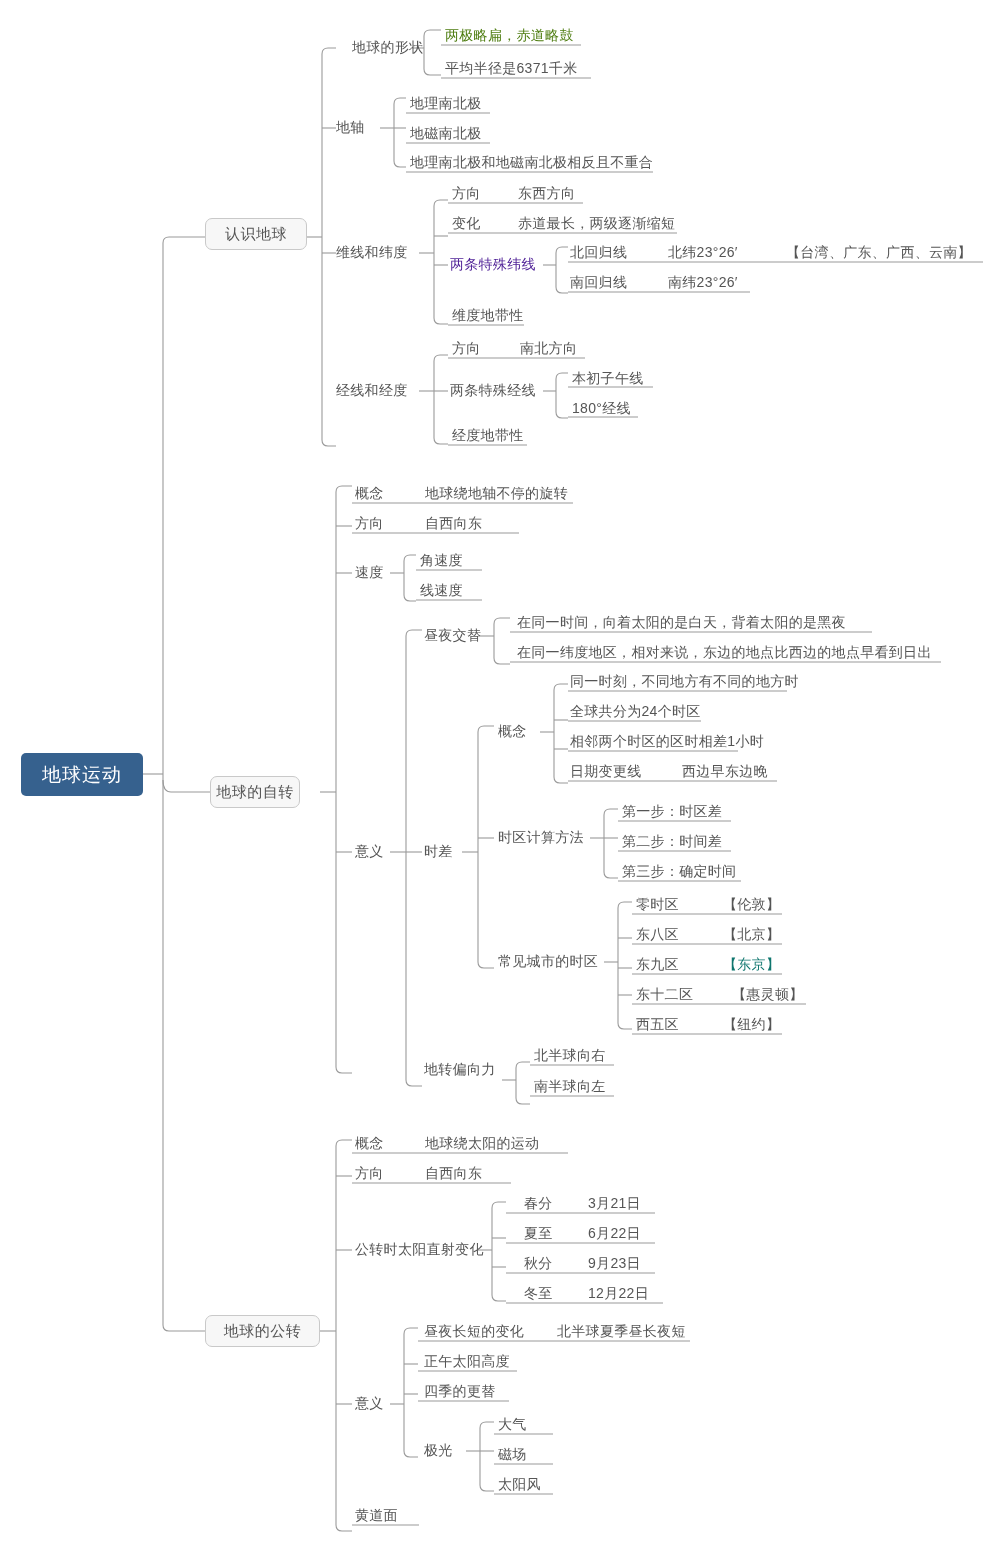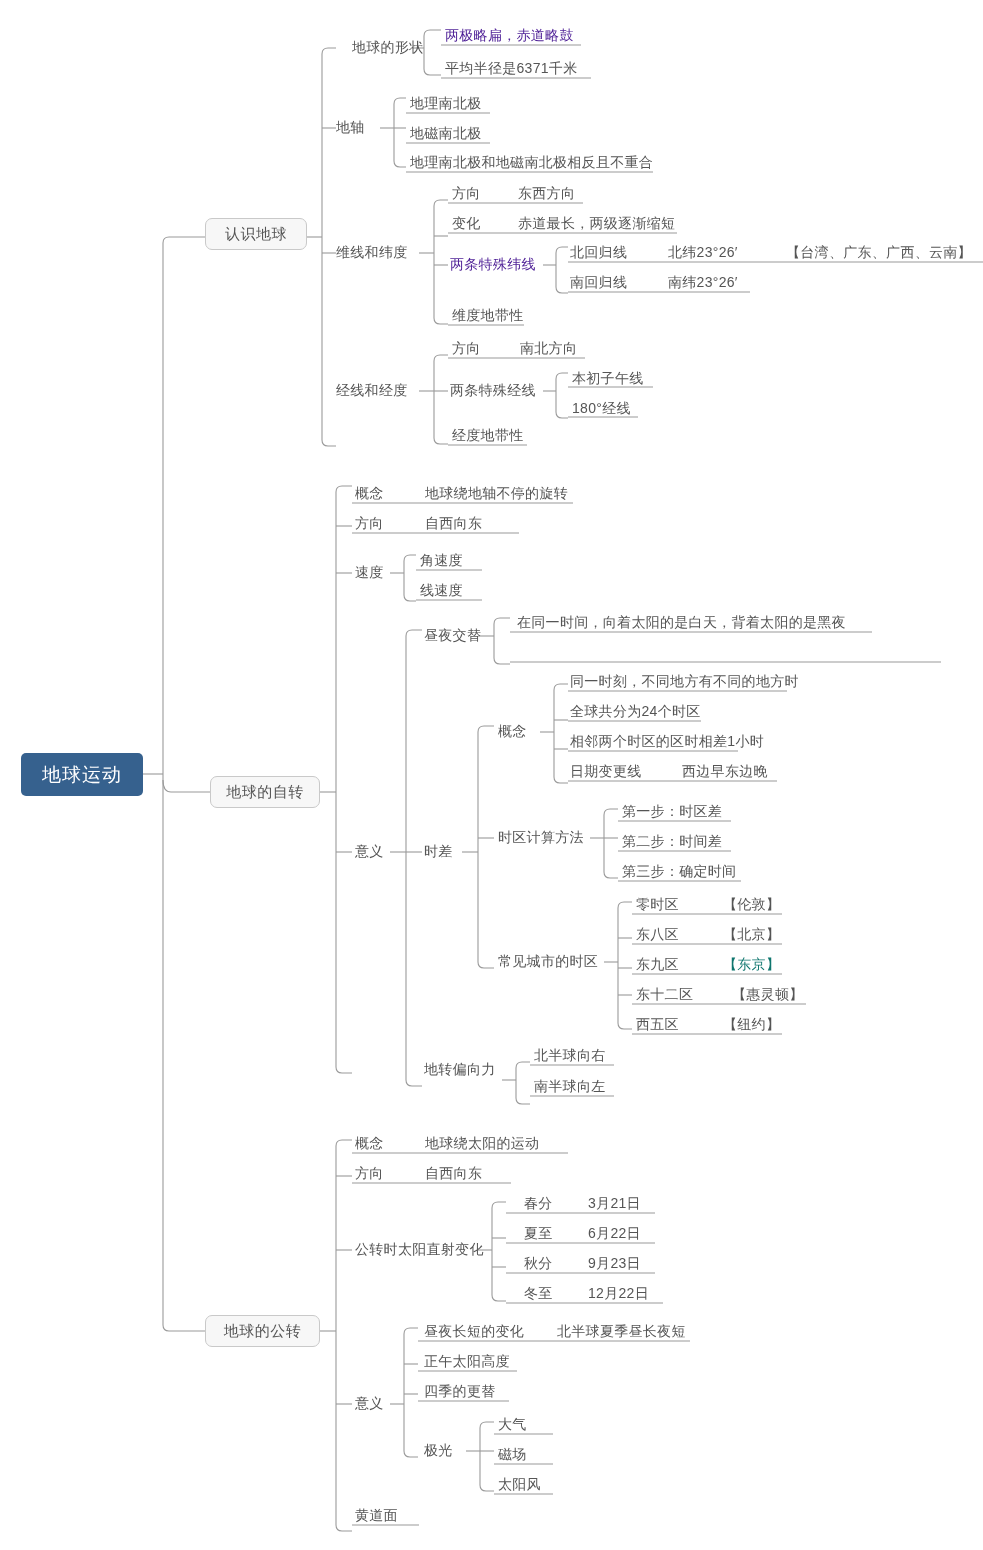--- a/index.html
+++ b/index.html
@@ -252,25 +252,25 @@
     <path d="M480 1485 q0 6 6 6 H494" stroke="#9a9a9a"></path>
     <line x1="480" y1="1451" x2="494" y2="1451" stroke="#9a9a9a"></line>
     <line x1="494" y1="1434" x2="553" y2="1434" stroke="#9a9a9a"></line>
     <line x1="494" y1="1464" x2="553" y2="1464" stroke="#9a9a9a"></line>
     <line x1="494" y1="1494" x2="553" y2="1494" stroke="#9a9a9a"></line>
   </svg>
 
   <div class="root-node" style="left: 21px; top: 753px; width: 122px; height: 43px; background: rgb(54, 97, 142); color: rgb(255, 255, 255);">地球运动</div>
 
   <div class="l1-node" style="left: 205px; top: 218px; width: 102px; height: 32px; background: rgb(247, 247, 247); border-color: rgb(201, 201, 201); color: rgb(85, 85, 85);">认识地球</div>
-  <div class="l1-node" style="left: 210px; top: 776px; width: 110px; height: 32px; background: rgb(247, 247, 247); border-color: rgb(201, 201, 201); color: rgb(85, 85, 85);">地球的自转</div>
+  <div class="l1-node" style="left: 210px; top: 776px; width: 90px; height: 32px; background: rgb(247, 247, 247); border-color: rgb(201, 201, 201); color: rgb(85, 85, 85);">地球的自转</div>
   <div class="l1-node" style="left: 205px; top: 1315px; width: 115px; height: 32px; background: rgb(247, 247, 247); border-color: rgb(201, 201, 201); color: rgb(85, 85, 85);">地球的公转</div>
 
   <div class="lbl" style="left: 352px; top: 38px; color: rgb(85, 85, 85);">地球的形状</div>
-  <div class="lbl" style="left: 445px; top: 26px; color: #4c1d95;">两极略扁，赤道略鼓</div>
+  <div class="lbl" style="left: 445px; top: 26px; color: #4d7c0f;">两极略扁，赤道略鼓</div>
   <div class="lbl" style="left: 445px; top: 59px; color: rgb(85, 85, 85);">平均半径是6371千米</div>
 
   <div class="lbl" style="left: 336px; top: 118px; color: rgb(85, 85, 85);">地轴</div>
   <div class="lbl" style="left: 410px; top: 94px; color: rgb(85, 85, 85);">地理南北极</div>
   <div class="lbl" style="left: 410px; top: 124px; color: rgb(85, 85, 85);">地磁南北极</div>
   <div class="lbl" style="left: 410px; top: 153px; color: rgb(85, 85, 85);">地理南北极和地磁南北极相反且不重合</div>
 
   <div class="lbl" style="left: 336px; top: 243px; color: rgb(85, 85, 85);">维线和纬度</div>
   <div class="lbl" style="left: 452px; top: 184px; color: rgb(85, 85, 85);">方向</div>
   <div class="lbl" style="left: 518px; top: 184px; color: rgb(85, 85, 85);">东西方向</div>
@@ -298,20 +298,21 @@
   <div class="lbl" style="left: 425px; top: 514px; color: rgb(85, 85, 85);">自西向东</div>
 
   <div class="lbl" style="left: 355px; top: 563px; color: rgb(85, 85, 85);">速度</div>
   <div class="lbl" style="left: 420px; top: 551px; color: rgb(85, 85, 85);">角速度</div>
   <div class="lbl" style="left: 420px; top: 581px; color: rgb(85, 85, 85);">线速度</div>
 
   <div class="lbl" style="left: 355px; top: 842px; color: rgb(85, 85, 85);">意义</div>
 
   <div class="lbl" style="left: 424px; top: 626px; color: rgb(85, 85, 85);">昼夜交替</div>
   <div class="lbl" style="left: 517px; top: 613px; color: rgb(85, 85, 85);">在同一时间，向着太阳的是白天，背着太阳的是黑夜</div>
+  <div class="lbl" style="left: 517px; top: 643px; color: rgb(85, 85, 85);">在同一纬度地区，相对来说，东边的地点比西边的地点早看到日出</div>
 
   <div class="lbl" style="left: 424px; top: 842px; color: rgb(85, 85, 85);">时差</div>
 
   <div class="lbl" style="left: 498px; top: 722px; color: rgb(85, 85, 85);">概念</div>
   <div class="lbl" style="left: 570px; top: 672px; color: rgb(85, 85, 85);">同一时刻，不同地方有不同的地方时</div>
   <div class="lbl" style="left: 570px; top: 702px; color: rgb(85, 85, 85);">全球共分为24个时区</div>
   <div class="lbl" style="left: 570px; top: 732px; color: rgb(85, 85, 85);">相邻两个时区的区时相差1小时</div>
   <div class="lbl" style="left: 570px; top: 762px; color: rgb(85, 85, 85);">日期变更线</div>
   <div class="lbl" style="left: 682px; top: 762px; color: rgb(85, 85, 85);">西边早东边晚</div>
 

